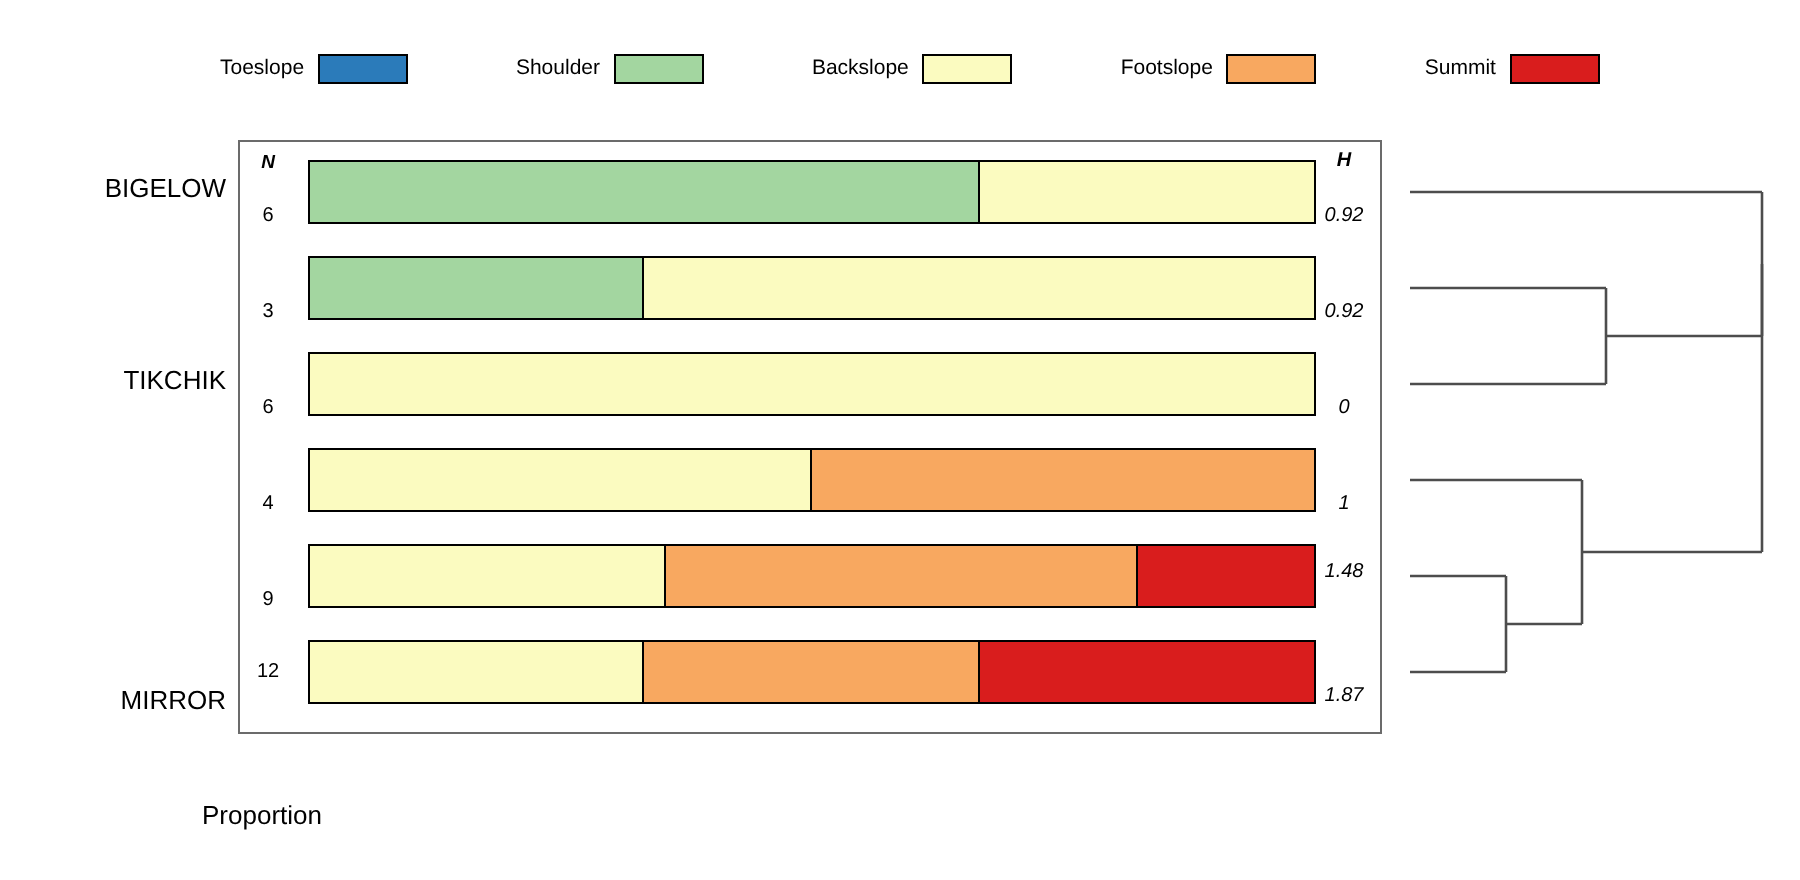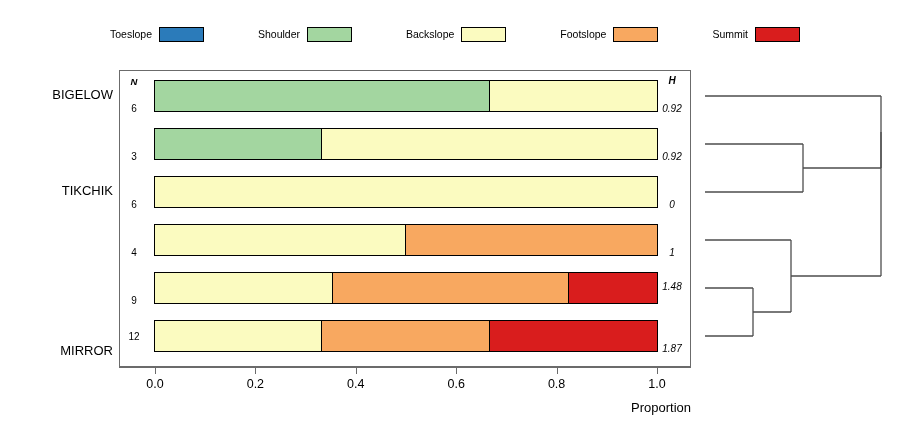--- a/index.html
+++ b/index.html
@@ -195,24 +195,24 @@
     position: absolute;
     top: 10px;
     width: 50px;
     margin-left: -25px;
     text-align: center;
     font-size: 12.5px;
     color: #000000;
   }
   #xaxis-title {
     position: absolute;
-    left: 119px;
+    left: 101px;
     top: 400px;
     width: 572px;
-    text-align: right;
+    text-align: left;
     font-size: 13px;
     color: #000000;
   }
 
   
   #dendrogram {
     position: absolute;
     left: 691px;
     top: 70px;
     width: 209px;
@@ -297,35 +297,20 @@
         <div class="bar-seg" style="left: 177.206px; width: 237.842px; background: rgb(248, 168, 96);"></div>
         <div class="bar-seg" style="left: 413.648px; width: 89.752px; background: rgb(217, 29, 29);"></div>
       </div>
       <div class="bar-row" style="left: 155px; top: 320px; width: 502px;">
         <div class="bar-seg" style="left: 0px; width: 168.566px; background: rgb(251, 251, 192);"></div>
         <div class="bar-seg" style="left: 167.166px; width: 169.068px; background: rgb(248, 168, 96);"></div>
         <div class="bar-seg" style="left: 334.834px; width: 168.566px; background: rgb(217, 29, 29);"></div>
       </div>
     </div>
 
-  <div id="xaxis">
-    <div id="xaxis-line"></div>
-  <div class="xtick" style="left: 36px;"></div>
-      <div class="xtick-label" style="left: 36px;">0.0</div>
-      <div class="xtick" style="left: 136.4px;"></div>
-      <div class="xtick-label" style="left: 136.4px;">0.2</div>
-      <div class="xtick" style="left: 236.8px;"></div>
-      <div class="xtick-label" style="left: 236.8px;">0.4</div>
-      <div class="xtick" style="left: 337.2px;"></div>
-      <div class="xtick-label" style="left: 337.2px;">0.6</div>
-      <div class="xtick" style="left: 437.6px;"></div>
-      <div class="xtick-label" style="left: 437.6px;">0.8</div>
-      <div class="xtick" style="left: 538px;"></div>
-      <div class="xtick-label" style="left: 538px;">1.0</div>
-    </div>
   <div id="xaxis-title">Proportion</div>
 
   <svg id="dendrogram" viewBox="0 0 209 297" preserveAspectRatio="none">
       <line x1="14" y1="74" x2="112" y2="74" stroke="#4d4d4d" stroke-width="1.3"></line>
       <line x1="14" y1="122" x2="112" y2="122" stroke="#4d4d4d" stroke-width="1.3"></line>
       <line x1="112" y1="74" x2="112" y2="122" stroke="#4d4d4d" stroke-width="1.3"></line>
       <line x1="14" y1="218" x2="62" y2="218" stroke="#4d4d4d" stroke-width="1.3"></line>
       <line x1="14" y1="266" x2="62" y2="266" stroke="#4d4d4d" stroke-width="1.3"></line>
       <line x1="62" y1="218" x2="62" y2="266" stroke="#4d4d4d" stroke-width="1.3"></line>
       <line x1="14" y1="170" x2="100" y2="170" stroke="#4d4d4d" stroke-width="1.3"></line>

